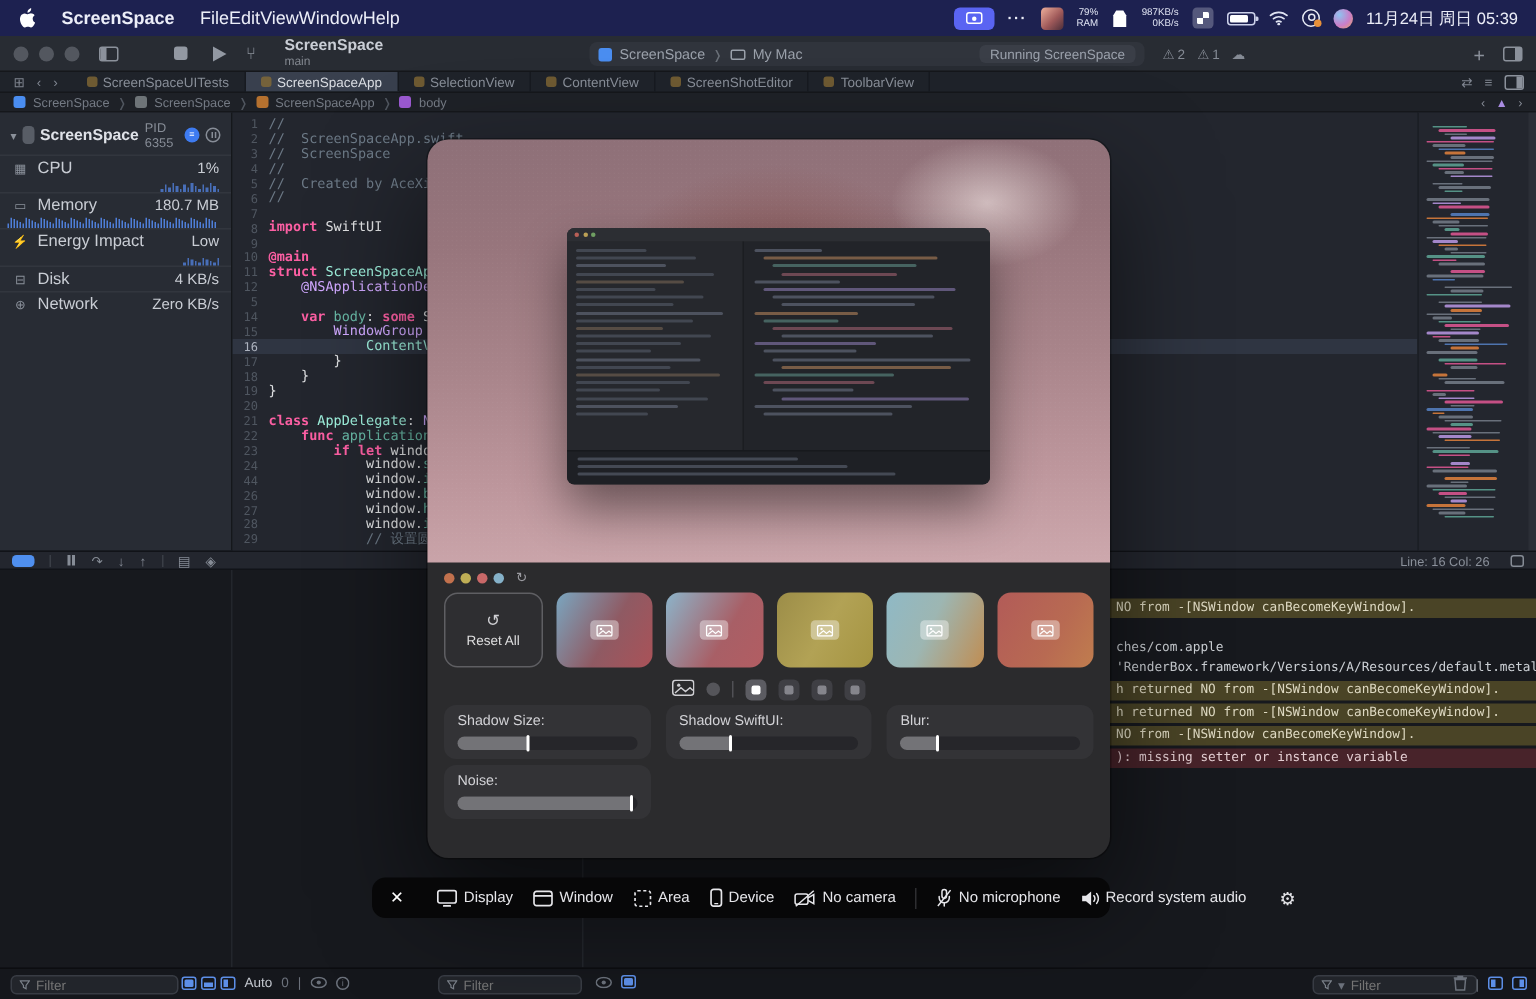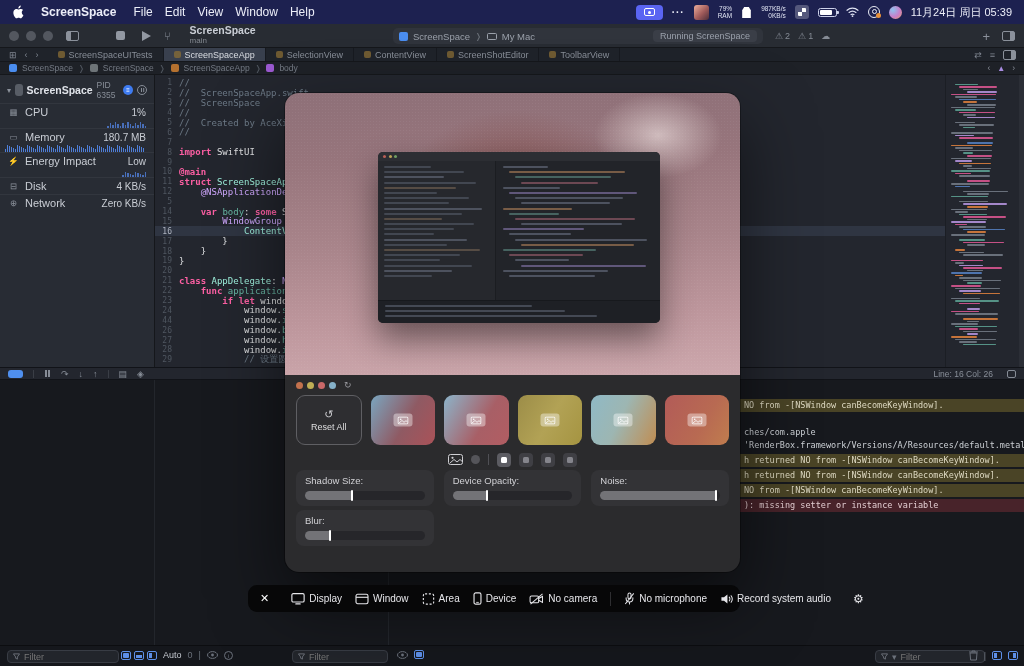--- a/index.html
+++ b/index.html
@@ -195,21 +195,21 @@
 
 <div class="stage">
 
   <div class="menubar">
     <span class="apple-logo">
         <svg viewBox="0 0 17 20">
           <path fill="#fff" d="M13.9 10.6c0-2.2 1.8-3.2 1.9-3.3-1-1.5-2.6-1.7-3.2-1.7-1.4-.1-2.7.8-3.3.8-.7 0-1.8-.8-3-.8-1.5 0-2.9.9-3.7 2.2-1.6 2.7-.4 6.8 1.1 9 .7 1.1 1.6 2.3 2.8 2.2 1.1 0 1.5-.7 2.9-.7s1.7.7 2.9.7c1.2 0 2-1.1 2.7-2.2.9-1.3 1.2-2.5 1.2-2.6-.1 0-2.3-.9-2.3-3.6zM11.6 3.6c.6-.8 1-1.8.9-2.9-.9 0-1.9.6-2.6 1.4-.6.7-1 1.7-.9 2.8 1 0 2-.5 2.6-1.3z"></path>
         </svg>
       </span>
     <span class="app-name">ScreenSpace</span>
-    <span style="display:flex;gap:12px">
+    <span style="display:flex;gap:0">
         <span class="menu-item">File</span>
         <span class="menu-item">Edit</span>
         <span class="menu-item">View</span>
         <span class="menu-item">Window</span>
         <span class="menu-item">Help</span>
       </span>
     <div class="mb-right">
       <span class="rec-chip">
           <i></i>
         </span>
@@ -943,38 +943,38 @@
       </div>
       <div class="sliders">
           <div class="s-cell">
             <div class="s-label">Shadow Size:</div>
             <div class="s-track">
               <div class="s-fill" style="width: 39%;"></div>
               <div class="s-thumb" style="left: calc(39% - 1px);"></div>
             </div>
           </div>
           <div class="s-cell">
-            <div class="s-label">Device Opacity:</div>
+            <div class="s-label">Shadow SwiftUI:</div>
             <div class="s-track">
               <div class="s-fill" style="width: 29%;"></div>
               <div class="s-thumb" style="left: calc(29% - 1px);"></div>
+            </div>
+          </div>
+          <div class="s-cell">
+            <div class="s-label">Blur:</div>
+            <div class="s-track">
+              <div class="s-fill" style="width: 21%;"></div>
+              <div class="s-thumb" style="left: calc(21% - 1px);"></div>
             </div>
           </div>
           <div class="s-cell">
             <div class="s-label">Noise:</div>
             <div class="s-track">
               <div class="s-fill" style="width: 97%;"></div>
               <div class="s-thumb" style="left: calc(97% - 1px);"></div>
-            </div>
-          </div>
-          <div class="s-cell">
-            <div class="s-label">Blur:</div>
-            <div class="s-track">
-              <div class="s-fill" style="width: 21%;"></div>
-              <div class="s-thumb" style="left: calc(21% - 1px);"></div>
             </div>
           </div>
         </div>
     </div>
   </div>
 
   <div class="capbar">
     <span class="cap-x">✕</span>
     <span class="cap-sep"></span>
     <span id="cap-items" style="display:flex;align-items:center;gap:13px">

